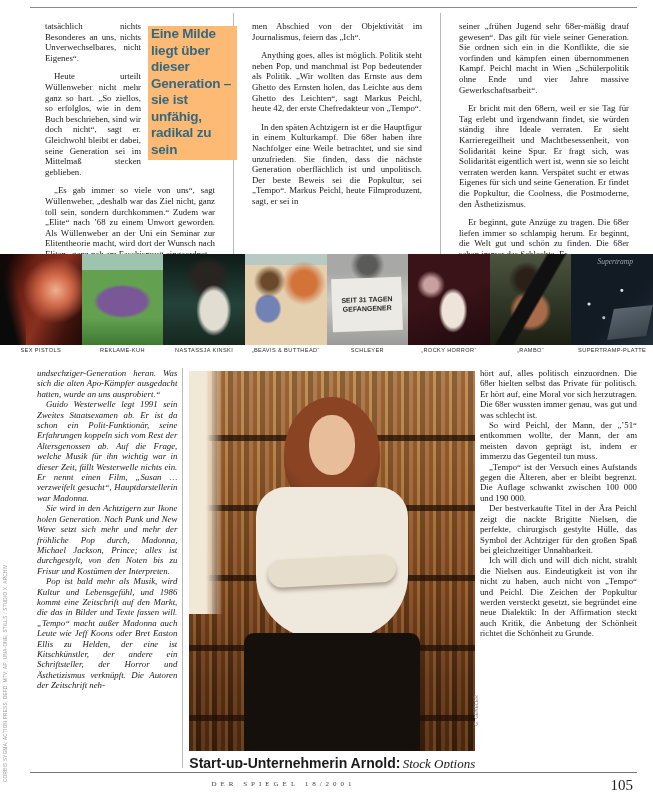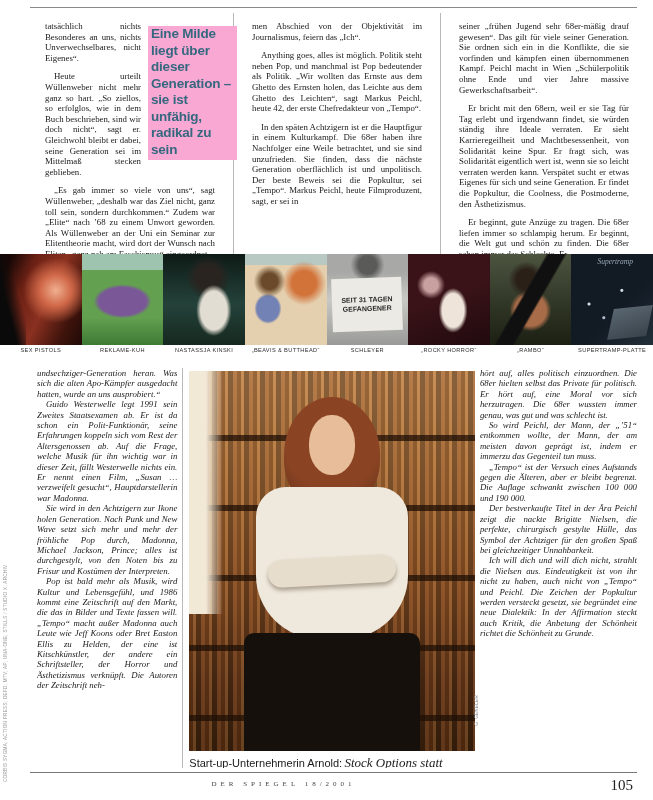--- a/index.html
+++ b/index.html
@@ -6,21 +6,21 @@
   .page{position:relative;width:653px;height:800px;background:#fff;overflow:hidden;
         font-family:"Liberation Serif",serif;color:#1a1a1a;}
   .top-rule{position:absolute;left:30px;top:7px;width:607px;height:1px;background:#8a8a8a;}
   
   .top-cols{position:absolute;left:37px;top:13px;width:600px;height:241px;display:flex;overflow:hidden;}
   .col{width:186px;font-size:8.8px;line-height:10.6px;text-align:justify;}
   .col + .col{border-left:1px solid #b8b8b8;padding-left:10px;margin-left:10px;}
   .col p{margin:8px;}
   .col p + p{text-indent:9px;}
   .pullquote{float:right;width:86px;margin:13px -14px 4px 7px;padding:0 0 2px 3px;
-             background:#f9a8d4;position:relative;z-index:2;
+             background:#fdba74;position:relative;z-index:2;
              font-family:"Liberation Sans",sans-serif;font-weight:bold;
              font-size:13.5px;line-height:16.5px;color:#35687E;text-align:left;letter-spacing:-0.2px;}
   
   .strip{position:absolute;left:0;top:254px;width:653px;height:91px;display:flex;}
   .simg{flex:1 1 0;height:91px;position:relative;overflow:hidden;}
   .s1{background:radial-gradient(circle at 68% 40%,#f0b090 0%,#d06848 20%,rgba(0,0,0,0) 42%),
       linear-gradient(115deg,#180806 0 10%,#6a2014 30%,#8a3020 55%,#40140c 80%,#200a06 100%);}
   .s1::before{content:"";position:absolute;left:0;top:0;width:26px;height:100%;
       background:linear-gradient(75deg,#0a0a0a 0 35%,rgba(0,0,0,0) 65%);}
   .s2{background:radial-gradient(ellipse 34px 20px at 50% 52%,#7a5898 0 70%,rgba(0,0,0,0) 85%),
@@ -81,23 +81,23 @@
        background:#efe9dd;border-radius:30px 30px 42% 42%;}
   .arms{position:absolute;left:50%;top:186px;transform:translateX(-50%) rotate(-3deg);
        width:128px;height:28px;background:#e6ddcd;border-radius:14px;
        box-shadow:0 3px 4px rgba(90,70,50,.45);}
   .skirt{position:absolute;left:50%;bottom:0;transform:translateX(-50%);width:176px;height:118px;
        background:#16100c;border-radius:10px 10px 0 0;}
   .photo-credit{position:absolute;right:1px;bottom:42px;writing-mode:vertical-rl;
        transform:rotate(180deg);font-family:"Liberation Sans",sans-serif;
        font-size:4.6px;letter-spacing:0.3px;color:#8a8a8a;}
   .pcap{margin-top:4px;width:286px;font-size:9px;}
-  .pcap-b{font-family:"Liberation Sans",sans-serif;font-weight:normal;font-size:11px;}
+  .pcap-b{font-family:"Liberation Sans",sans-serif;font-weight:bold;font-size:14px;}
   .pcap-i{font-family:"Liberation Serif",serif;font-style:italic;font-size:13px;}
-  .bright{width:159px;margin-left:auto;font-style:italic;}
+  .bright{width:159px;margin-left:auto;}
   
   .foot-rule{position:absolute;left:30px;top:772px;width:607px;height:1px;background:#777;}
   .foot-center{position:absolute;left:0;top:780px;width:567px;text-align:center;
        font-size:7px;letter-spacing:4px;color:#444;}
   .foot-page{position:absolute;right:20px;top:777px;font-size:15px;color:#222;}
   .credit-left{position:absolute;left:3px;top:462px;height:320px;writing-mode:vertical-rl;
        transform:rotate(180deg);font-family:"Liberation Sans",sans-serif;
        font-size:4.6px;letter-spacing:0.3px;color:#999;white-space:nowrap;}
 </style>
 </head>

